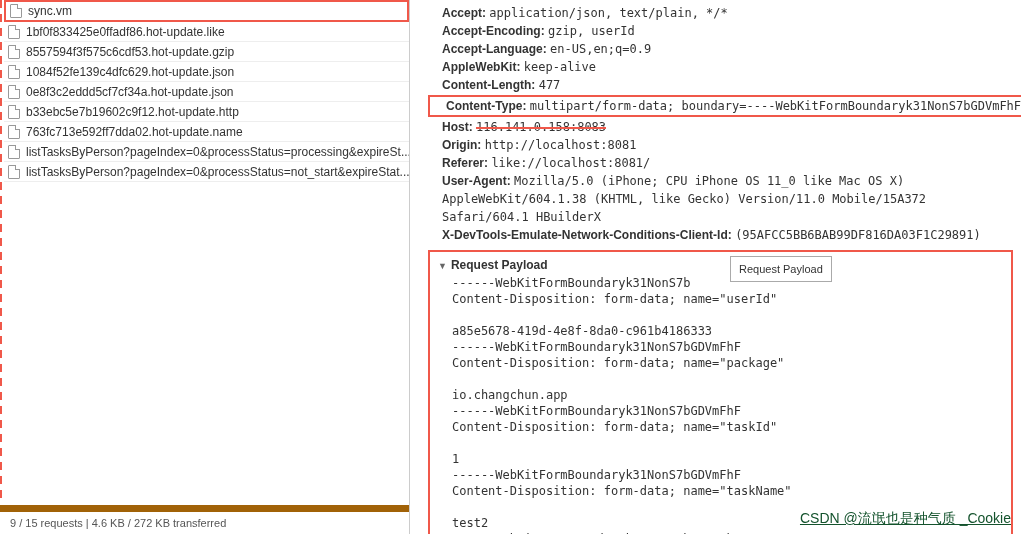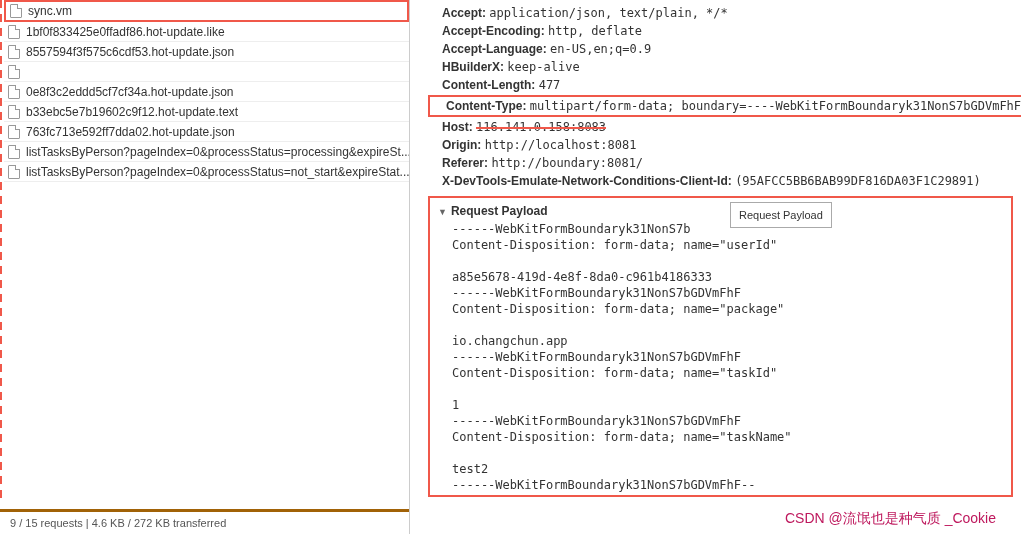--- a/index.html
+++ b/index.html
@@ -67,21 +67,21 @@
       position: absolute;
       top: -1px;
       right: -1px;
       width: 4px;
       height: 4px;
       background: #fff;
       border-left: 1px solid #999;
       border-bottom: 1px solid #999;
     }
     .status-bar {
-      border-top: 3px solid #a16207;
+      border-top: 7px solid #a16207;
       padding: 5px 10px;
       font-size: 11px;
       color: #555;
     }
     .right-panel {
       flex: 1;
       padding: 4px 8px 4px 18px;
       overflow: hidden;
       font-size: 12px;
       line-height: 18px;
@@ -133,86 +133,89 @@
       padding: 3px 8px;
       font-size: 11px;
       color: #333;
       top: 4px;
       left: 300px;
       font-family: "Segoe UI", Arial, sans-serif;
     }
     .watermark {
       position: absolute;
       bottom: 6px;
-      right: 25px;
-      color: #be185d;
+      right: 10px;
+      color: #14532d;
       font-size: 14px;
       pointer-events: none;
+      text-decoration: underline;
     }
   </style>
 </head>
 <body>
 
 <div class="container">
   <div class="left-panel">
     <div class="orange-bar"></div>
     <div class="request-list">
       <div class="list-row highlighted">
         <span class="file-icon"></span>
         <span>sync.vm</span>
       </div>
       <div class="list-row">
         <span class="file-icon"></span>
         <span>1bf0f833425e0ffadf86.hot-update.like</span>
       </div>
       <div class="list-row">
         <span class="file-icon"></span>
-        <span>8557594f3f575c6cdf53.hot-update.json</span>
-      </div>
-      <div class="list-row">
-        <span class="file-icon"></span>
+        <span>8557594f3f575c6cdf53.hot-update.gzip</span>
+      </div>
+      <div class="list-row">
+        <span class="file-icon"></span>
+        <span>1084f52fe139c4dfc629.hot-update.json</span>
       </div>
       <div class="list-row">
         <span class="file-icon"></span>
         <span>0e8f3c2eddd5cf7cf34a.hot-update.json</span>
       </div>
       <div class="list-row">
         <span class="file-icon"></span>
-        <span>b33ebc5e7b19602c9f12.hot-update.text</span>
-      </div>
-      <div class="list-row">
-        <span class="file-icon"></span>
-        <span>763fc713e592ff7dda02.hot-update.json</span>
+        <span>b33ebc5e7b19602c9f12.hot-update.http</span>
+      </div>
+      <div class="list-row">
+        <span class="file-icon"></span>
+        <span>763fc713e592ff7dda02.hot-update.name</span>
       </div>
       <div class="list-row">
         <span class="file-icon"></span>
         <span>listTasksByPerson?pageIndex=0&amp;processStatus=processing&amp;expireSt...</span>
       </div>
       <div class="list-row">
         <span class="file-icon"></span>
         <span>listTasksByPerson?pageIndex=0&amp;processStatus=not_start&amp;expireStat...</span>
       </div>
     </div>
     <div class="status-bar">
       <span>9 / 15 requests  |  4.6 KB / 272 KB transferred</span>
     </div>
   </div>
 
   <div class="right-panel">
     <div class="header-row indented"><span class="header-key">Accept:</span> <span class="header-val">application/json, text/plain, */*</span></div>
-    <div class="header-row indented"><span class="header-key">Accept-Encoding:</span> <span class="header-val">http, deflate</span></div>
+    <div class="header-row indented"><span class="header-key">Accept-Encoding:</span> <span class="header-val">gzip, userId</span></div>
     <div class="header-row indented"><span class="header-key">Accept-Language:</span> <span class="header-val">en-US,en;q=0.9</span></div>
-    <div class="header-row indented"><span class="header-key">HBuilderX:</span> <span class="header-val">keep-alive</span></div>
+    <div class="header-row indented"><span class="header-key">AppleWebKit:</span> <span class="header-val">keep-alive</span></div>
     <div class="header-row indented"><span class="header-key">Content-Length:</span> <span class="header-val">477</span></div>
     <div class="content-type-box">
       <div class="header-row"><span class="header-key">Content-Type:</span> <span class="header-val">multipart/form-data; boundary=----WebKitFormBoundaryk31NonS7bGDVmFhF</span></div>
     </div>
     <div class="header-row indented"><span class="header-key">Host:</span> <span class="header-val host-struck">116.141.0.158:8083</span></div>
     <div class="header-row indented"><span class="header-key">Origin:</span> <span class="header-val">http://localhost:8081</span></div>
-    <div class="header-row indented"><span class="header-key">Referer:</span> <span class="header-val">http://boundary:8081/</span></div>
+    <div class="header-row indented"><span class="header-key">Referer:</span> <span class="header-val">like://localhost:8081/</span></div>
+    <div class="header-row indented" style="white-space:normal;"><span class="header-key">User-Agent:</span> <span class="header-val">Mozilla/5.0 (iPhone; CPU iPhone OS 11_0 like Mac OS X) AppleWebKit/604.1.38 (KHTML, like Gecko) Version/11.0 Mobile/15A372 Safari/604.1 HBuilderX</span></div>
     <div class="header-row indented"><span class="header-key">X-DevTools-Emulate-Network-Conditions-Client-Id:</span> <span class="header-val">(95AFCC5BB6BAB99DF816DA03F1C29891)</span></div>
 
     <div class="payload-block">
       <div class="section-header">Request Payload</div>
       <div class="tooltip-box">Request Payload</div>
       <div class="payload-body">------WebKitFormBoundaryk31NonS7b
 Content-Disposition: form-data; name="userId"
 
 a85e5678-419d-4e8f-8da0-c961b4186333
 ------WebKitFormBoundaryk31NonS7bGDVmFhF

